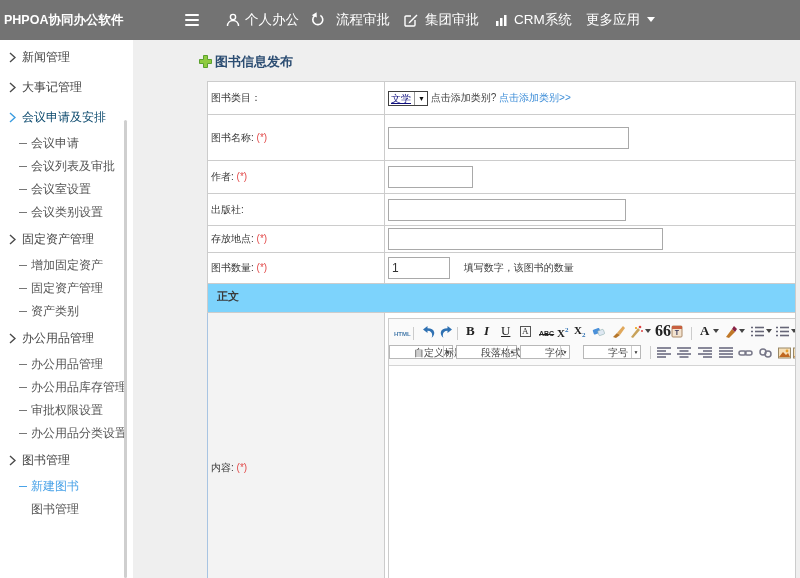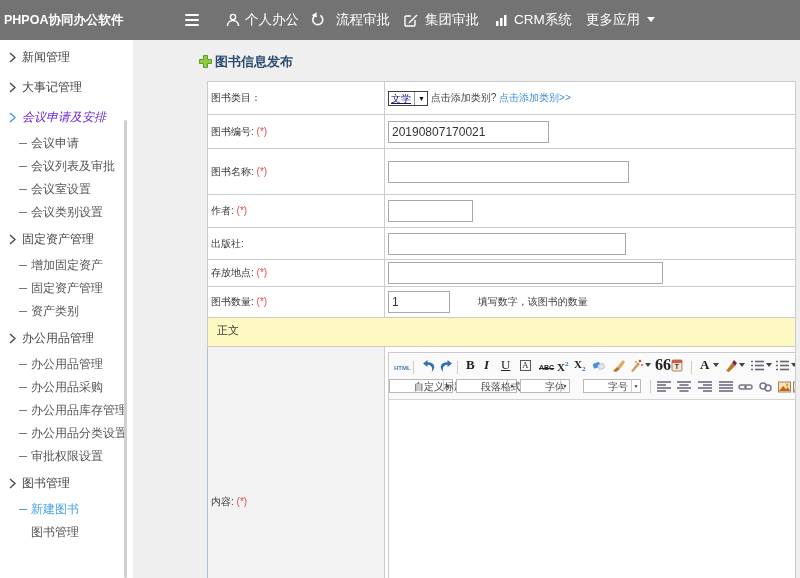--- a/index.html
+++ b/index.html
@@ -14,37 +14,37 @@
 .hico { position:absolute; top:12px; width:16px; height:16px; }
 .hico svg { display:block; }
 
 .side { position:absolute; left:0; top:40px; width:133px; height:538px; background:#fff; }
 .sb-track { position:absolute; left:124px; top:80px; width:3px; height:458px; background:#cfcfcf; border-radius:3px; }
 .m1 { position:relative; height:30px; line-height:30px; font-size:12px; color:#454545; padding-left:22px; }
 .m1 .arr { position:absolute; left:9px; top:10px; width:7px; height:11px; }
 .m1 .arr svg { display:block; }
 .m2 { position:relative; height:23px; line-height:23px; font-size:12px; color:#555; padding-left:31px; }
 .m2 .dash { position:absolute; left:19px; top:11px; width:8px; height:1px; background:#777; }
-.m1.act { color:#6d28d9;font-style:italic; }
+.m1.act { color:#0c4a6e; }
 .m2.act { color:#4aa3e8; }
 .m2.act .dash { background:#4aa3e8; }
 
 .content { position:absolute; left:133px; top:40px; width:667px; height:538px; background:#efefef; }
 .title { position:absolute; left:82px; top:13px; height:18px; font-size:13px; font-weight:bold; color:#2c4d72; }
 .plus { position:absolute; left:66px; top:14px; width:13px; height:13px; }
 
 .form { position:absolute; left:74px; top:41px; width:589px; background:#fff; }
 table.f { border-collapse:collapse; width:100%; table-layout:fixed; }
 table.f td { border:1px solid #ccc; font-size:10px; color:#3a3a3a; padding:0 0 0 3px; background:#fff; }
 table.f td.lab { width:177px; }
 .req { color:#e24b4b; }
 input.t { border:1px solid #a9a9a9; height:22px; font-size:12px; color:#333; padding:0 3px; font-family:"Liberation Sans",sans-serif; vertical-align:middle; }
 .sel { display:inline-block; border:1px solid #404040; height:15px; line-height:13px; background:#fff; font-size:10px; color:#10107e; padding:0 2px; vertical-align:middle; }
 .sel .sarr { display:inline-block; border-left:1px solid #999; padding-left:3px; margin-left:3px; font-size:7px; color:#111; vertical-align:1px; }
-table.f td.zhengwen { background:#fef9c3; font-weight:normal; }
+table.f td.zhengwen { background:#7dd3fc; font-weight:bold; }
 
 .edcell { vertical-align:top; }
 .edbox { position:absolute; left:3px; top:5px; width:600px; height:600px; border:1px solid #ccc; background:#fff; overflow:hidden; }
 .tb { position:absolute; left:0; top:0; right:0; height:47px; background:#fafafa; border-bottom:1px solid #d4d4d4; overflow:hidden; }
 .tb .i1 { position:absolute; display:block; font-size:12px; color:#222; }
 .tb .sf { font-family:"Liberation Serif",serif; font-size:13px; line-height:13px; }
 .tb span.i1 { line-height:13px; }
 .vsep { position:absolute; top:3px; width:1px; height:13px; background:#ccc; }
 .darr { position:absolute; top:5px; width:0; height:0; border-left:3px solid transparent; border-right:3px solid transparent; border-top:4px solid #444; }
 .vsep2 { position:absolute; top:27px; width:1px; height:13px; background:#ccc; }
@@ -128,24 +128,23 @@
       </span>固定资产管理</div>
   <div class="m2"><span class="dash"></span>增加固定资产</div>
   <div class="m2"><span class="dash"></span>固定资产管理</div>
   <div class="m2"><span class="dash"></span>资产类别</div>
   <div class="m1"><span class="arr">
         <svg width="7" height="11" viewBox="0 0 7 11">
           <path d="M1 1 L6 5.5 L1 10" fill="none" stroke="#4a4a4a" stroke-width="1.4"></path>
         </svg>
       </span>办公用品管理</div>
   <div class="m2"><span class="dash"></span>办公用品管理</div>
-  <div class="m2"><span class="dash"></span>办公用品采购</div>
   <div class="m2"><span class="dash"></span>办公用品库存管理</div>
+  <div class="m2"><span class="dash"></span>审批权限设置</div>
   <div class="m2"><span class="dash"></span>办公用品分类设置</div>
-  <div class="m2"><span class="dash"></span>审批权限设置</div>
   <div class="m1"><span class="arr">
         <svg width="7" height="11" viewBox="0 0 7 11">
           <path d="M1 1 L6 5.5 L1 10" fill="none" stroke="#4a4a4a" stroke-width="1.4"></path>
         </svg>
       </span>图书管理</div>
   <div class="m2 act"><span class="dash"></span>新建图书</div>
   <div class="m2">图书管理</div>
   <div class="sb-track"></div>
 </div>
 
@@ -154,43 +153,39 @@
         <path d="M4.5 0.5 h4 v4 h4 v4 h-4 v4 h-4 v-4 h-4 v-4 h4z" fill="#8fcb3f" stroke="#5ba02e" stroke-width="1"></path>
       </svg></div>
   <div class="title">图书信息发布</div>
   <div class="form">
     <table class="f">
       <tbody>
           <tr style="height:33px">
             <td class="lab">图书类目：</td>
             <td><span class="sel"><span style="text-decoration:underline">文学</span><span class="sarr">▼</span></span> <span style="color:#444">点击添加类别? </span><a style="color:#3e8ed8;text-decoration:none;font-size:10px">点击添加类别&gt;&gt;</a></td>
           </tr>
-      <tr style="height:34px">
-            <td class="lab">图书编号: <span class="req">(*)</span></td>
-            <td><input class="t" style="width: 161px;" value="20190807170021"></td>
-          </tr>
       <tr style="height:46px">
             <td class="lab">图书名称: <span class="req">(*)</span></td>
             <td><input class="t" style="width: 241px;"></td>
           </tr>
       <tr style="height:33px">
             <td class="lab">作者: <span class="req">(*)</span></td>
             <td><input class="t" style="width: 85px;"></td>
           </tr>
       <tr style="height:32px">
             <td class="lab">出版社:</td>
             <td><input class="t" style="width: 238px;"></td>
           </tr>
       <tr style="height:27px">
             <td class="lab">存放地点: <span class="req">(*)</span></td>
             <td><input class="t" style="width: 275px;"></td>
           </tr>
       <tr style="height:31px">
             <td class="lab">图书数量: <span class="req">(*)</span></td>
-            <td><input class="t" style="width: 62px;" value="1"> <span style="color:#444;margin-left:25px">填写数字，该图书的数量</span></td>
+            <td><input class="t" style="width: 62px;" value="1"> <span style="color:#444;margin-left:11px">填写数字，该图书的数量</span></td>
           </tr>
       <tr>
             <td class="zhengwen" colspan="2" style="height:29px;padding-left:9px;font-size:11px;vertical-align:top;padding-top:5px">正文</td>
           </tr>
       <tr style="height:311px">
         <td class="lab" style="border-left:1px solid #a8c4e2;vertical-align:middle;background:#f3f3f3">内容: <span class="req">(*)</span></td>
         <td class="edcell" style="padding:0;position:relative;overflow:hidden">
           <div class="edbox">
                 <div class="tb">
                   <div class="tbr1">

